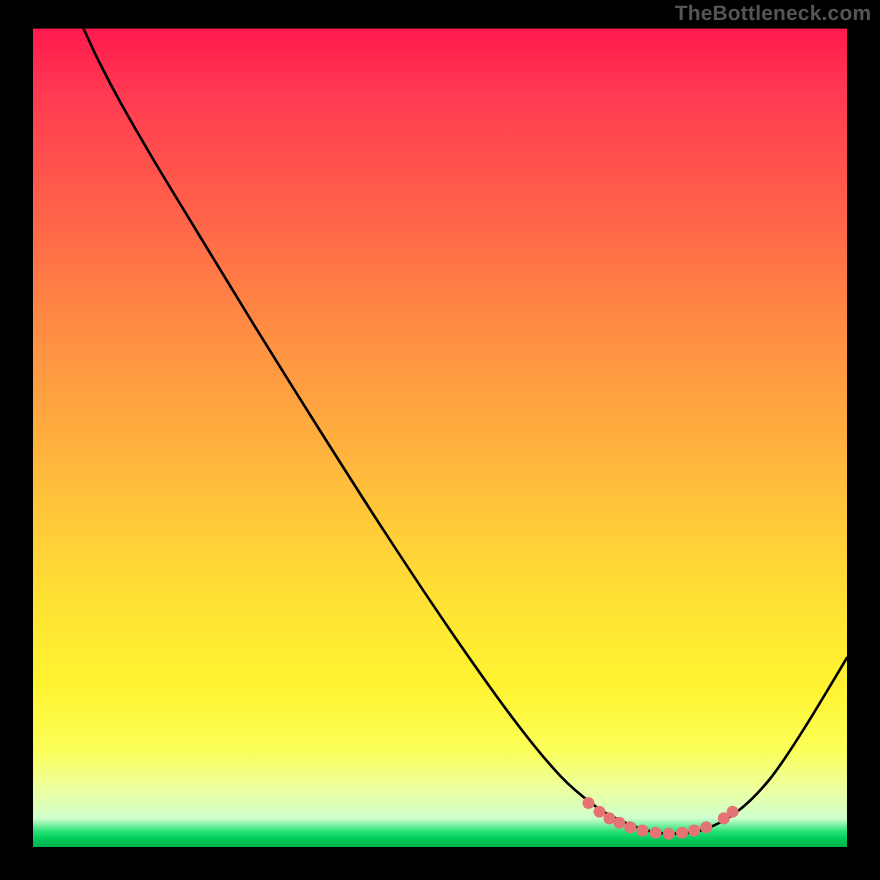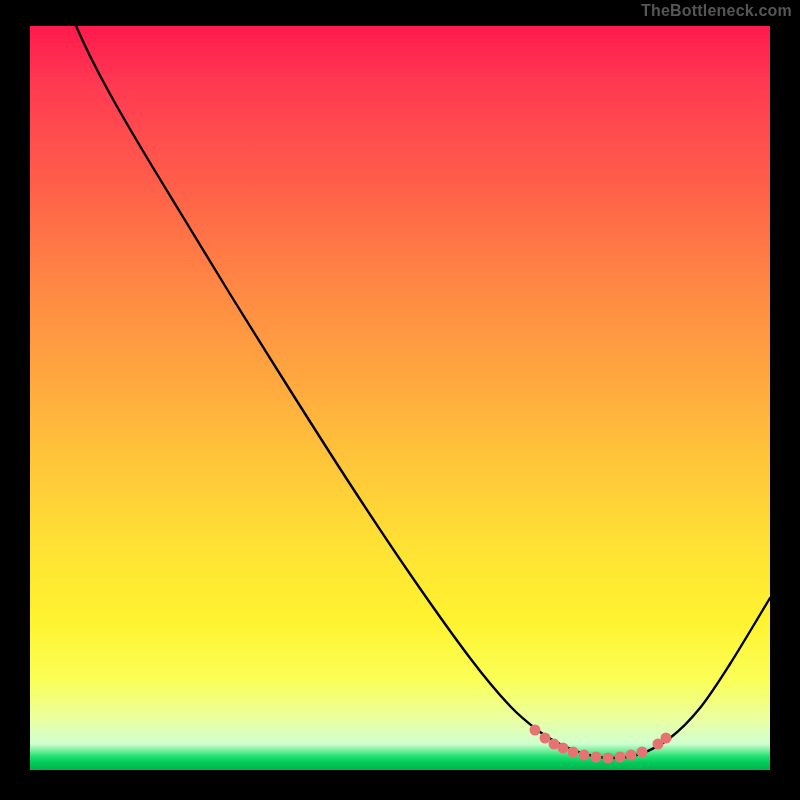--- a/index.html
+++ b/index.html
@@ -14,21 +14,21 @@
   .container {
     position: relative;
     width: 800px;
     height: 800px;
   }
   .watermark {
     position: absolute;
     top: 2px;
     right: 8px;
     color: #555;
-    font-size: 16px;
+    font-size: 19px;
     font-weight: 600;
     letter-spacing: 0.2px;
     z-index: 4;
   }
   .plot-outer {
     position: absolute;
     left: 30px;
     top: 26px;
     width: 740px;
     height: 744px;

